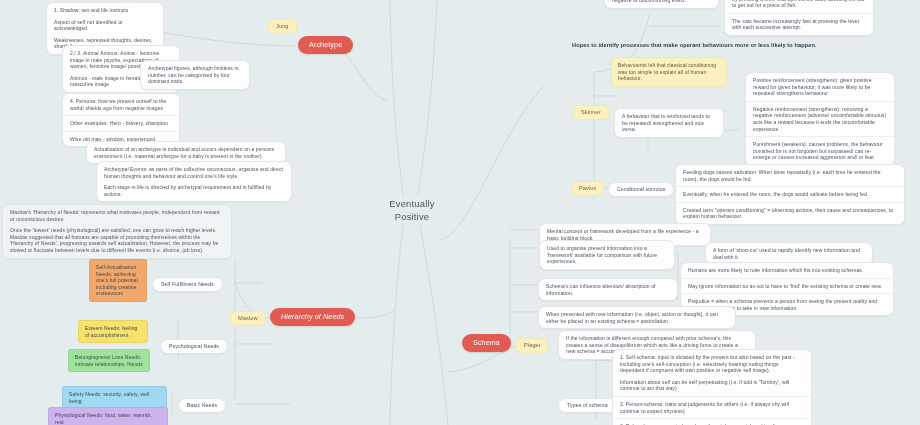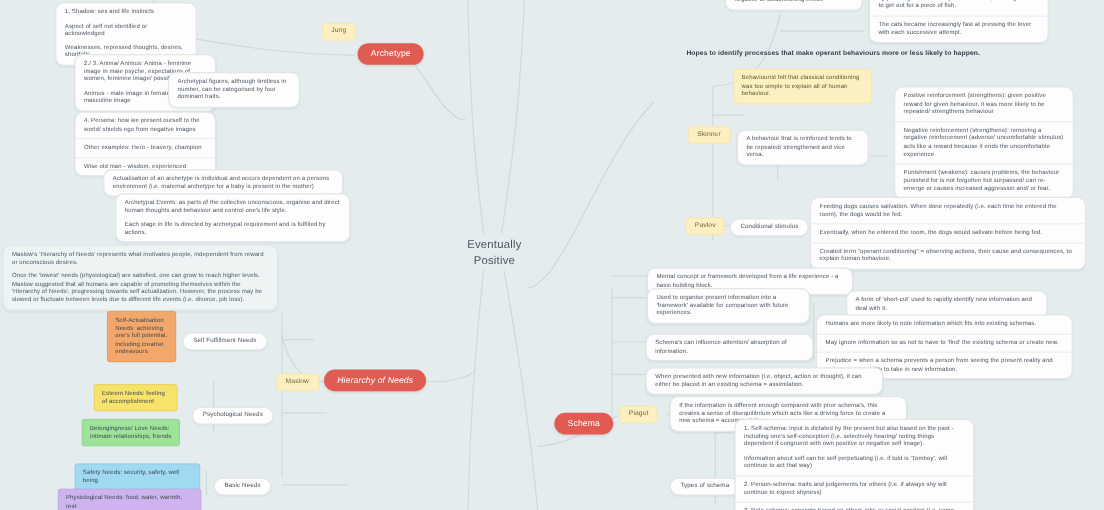--- a/index.html
+++ b/index.html
@@ -329,21 +329,21 @@
       <p>Feeding dogs causes salivation. When done repeatedly (i.e. each time he entered the room), the dogs would be fed.</p>
     </div>
     <div class="row">
       <p>Eventually, when he entered the room, the dogs would salivate before being fed.</p>
     </div>
     <div class="row">
       <p>Created term "operant conditioning" = observing actions, their cause and consequences, to explain human behaviour.</p>
     </div>
   </div>
 
-  <div class="node pill-red" style="left:462px; top:344px;">
+  <div class="node pill-red" style="left:462px; top:334px;">
     <span>Schema</span>
   </div>
   <div class="node pill-yellow" style="left:516px; top:338px;">
     <span>Piaget</span>
   </div>
 
   <div class="node note" style="left:539px; top:223px; width:172px;">
     <p>Mental concept or framework developed from a life experience - a basic building block.</p>
   </div>
 

